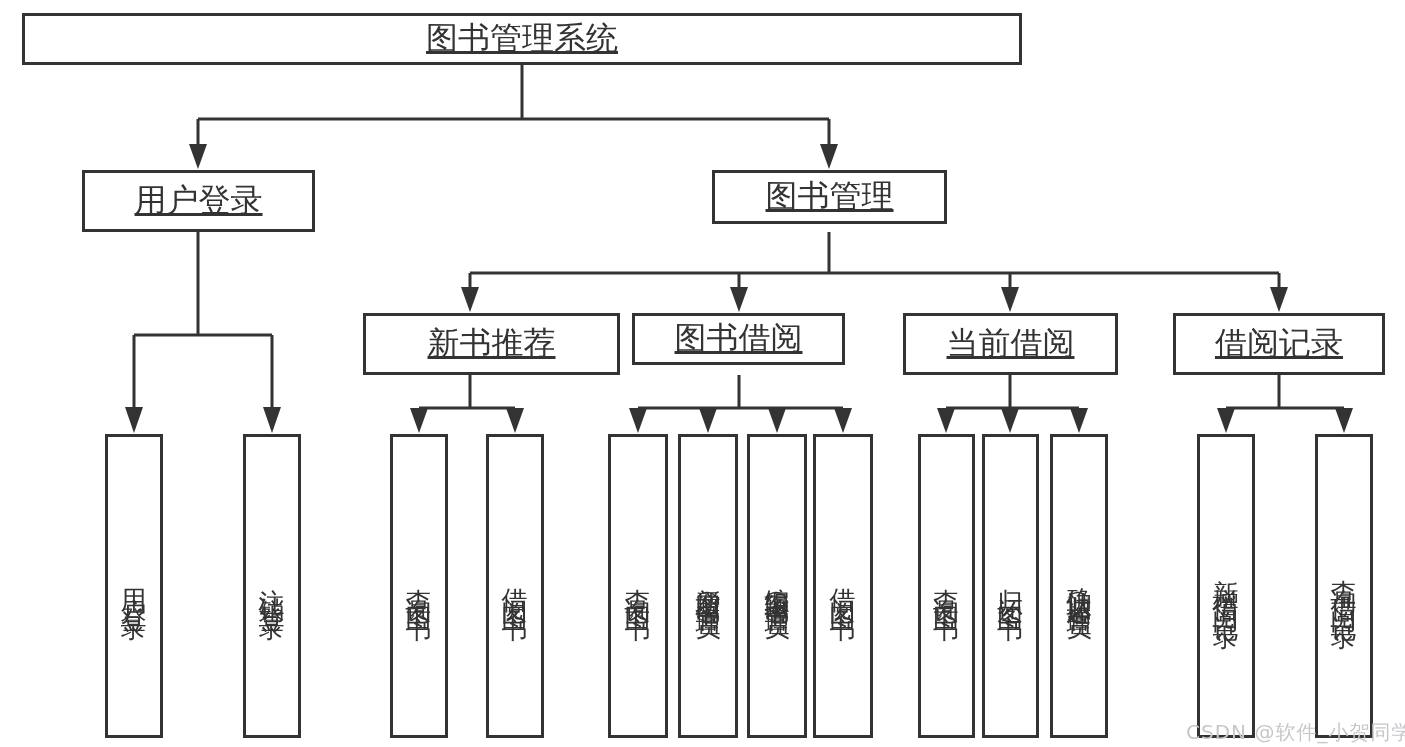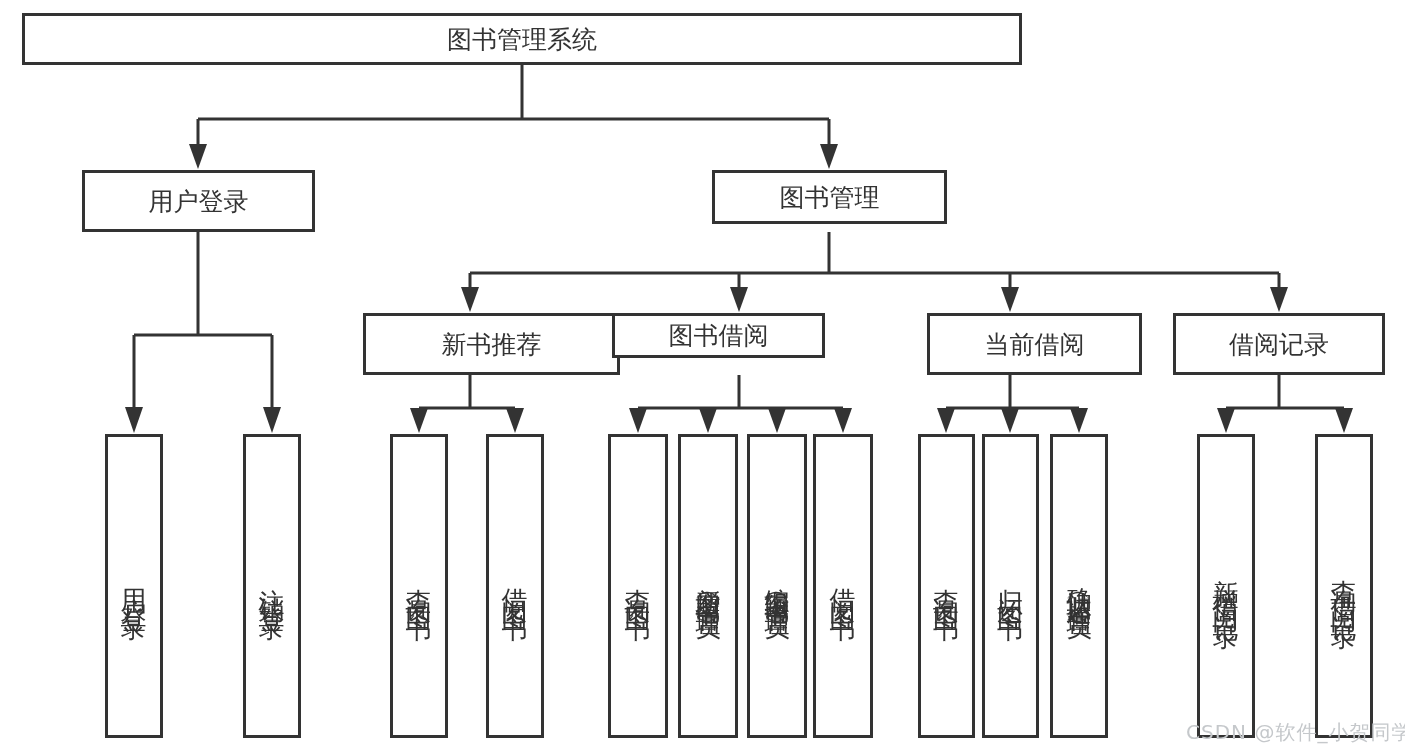--- a/index.html
+++ b/index.html
@@ -27,23 +27,24 @@
     position: absolute;
     box-sizing: border-box;
     border: 3px solid #333333;
     background: #ffffff;
     display: flex;
     align-items: center;
     justify-content: center;
     color: #333333;
   }
   .h-label {
-    font-size: 25px;
+    font-size: 32px;
     color: #333333;
     white-space: nowrap;
+    text-decoration: underline;
   }
   .leaf .v-label {
     writing-mode: vertical-rl;
     text-orientation: mixed;
     font-size: 26px;
     letter-spacing: 9px;
     color: #333333;
     line-height: 1;
   }
   .leaf.long .v-label {
@@ -136,24 +137,24 @@
   <div class="box" style="left:82px; top:170px; width:233px; height:62px;">
     <span class="h-label">用户登录</span>
   </div>
   <div class="box" style="left:712px; top:170px; width:235px; height:54px;">
     <span class="h-label">图书管理</span>
   </div>
 
   <div class="box" style="left:363px; top:313px; width:257px; height:62px;">
     <span class="h-label">新书推荐</span>
   </div>
-  <div class="box" style="left:612px; top:313px; width:213px; height:45px;">
+  <div class="box" style="left:632px; top:313px; width:213px; height:52px;">
     <span class="h-label">图书借阅</span>
   </div>
-  <div class="box" style="left:903px; top:313px; width:215px; height:62px;margin-left:24px;">
+  <div class="box" style="left:903px; top:313px; width:215px; height:62px;">
     <span class="h-label">当前借阅</span>
   </div>
   <div class="box" style="left:1173px; top:313px; width:212px; height:62px;">
     <span class="h-label">借阅记录</span>
   </div>
 
   <div class="box leaf" style="left:105px; top:434px; width:58px; height:304px;">
     <span class="v-label">用户登录</span>
   </div>
   <div class="box leaf" style="left:243px; top:434px; width:58px; height:304px;">

